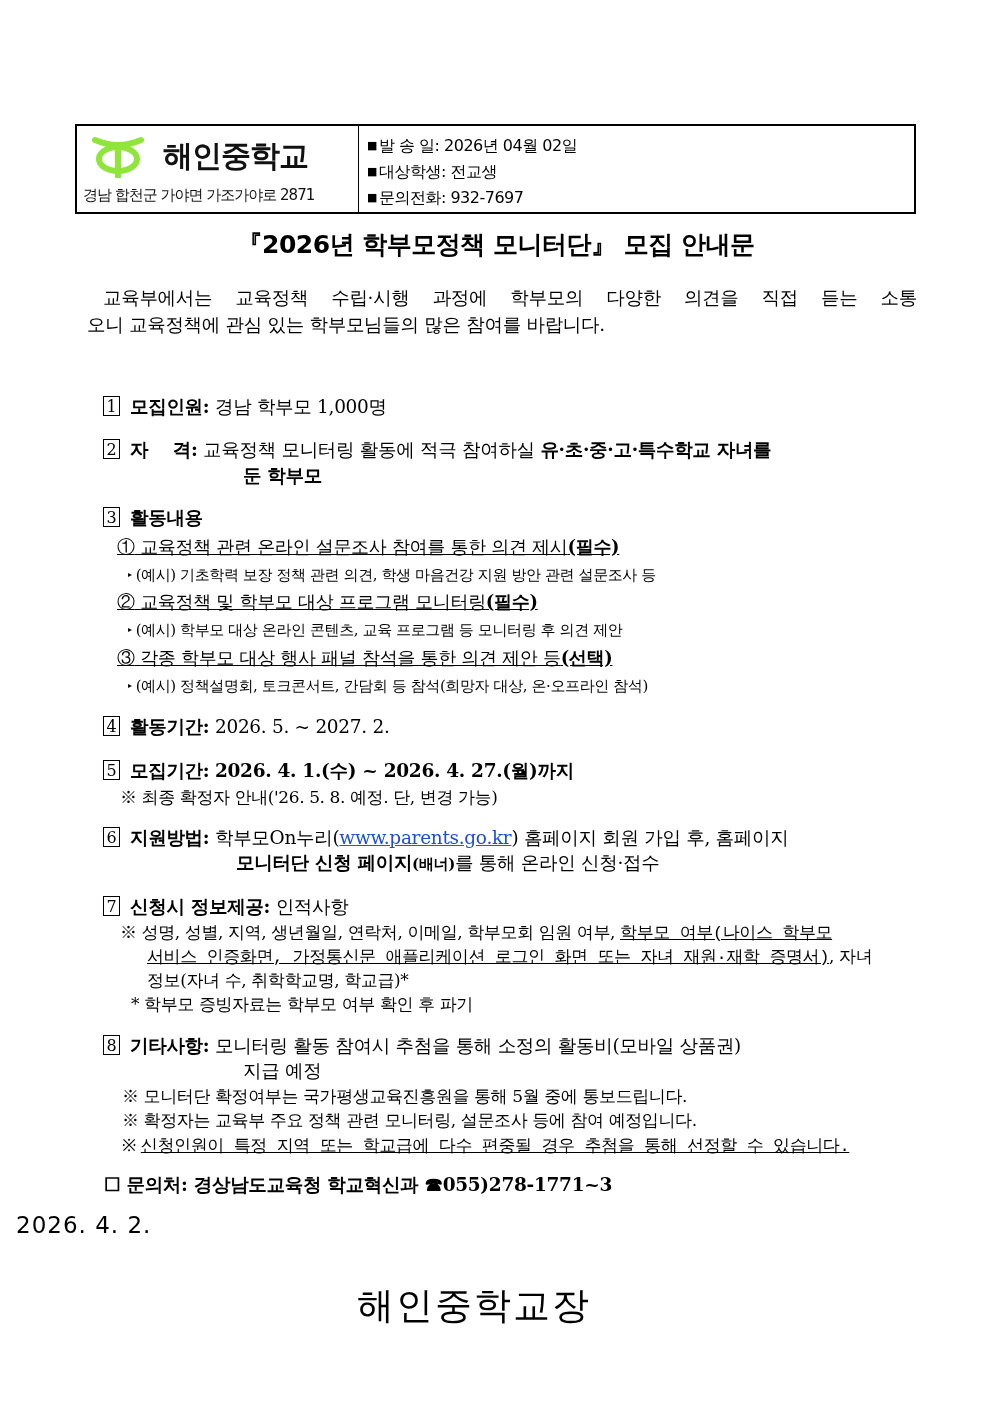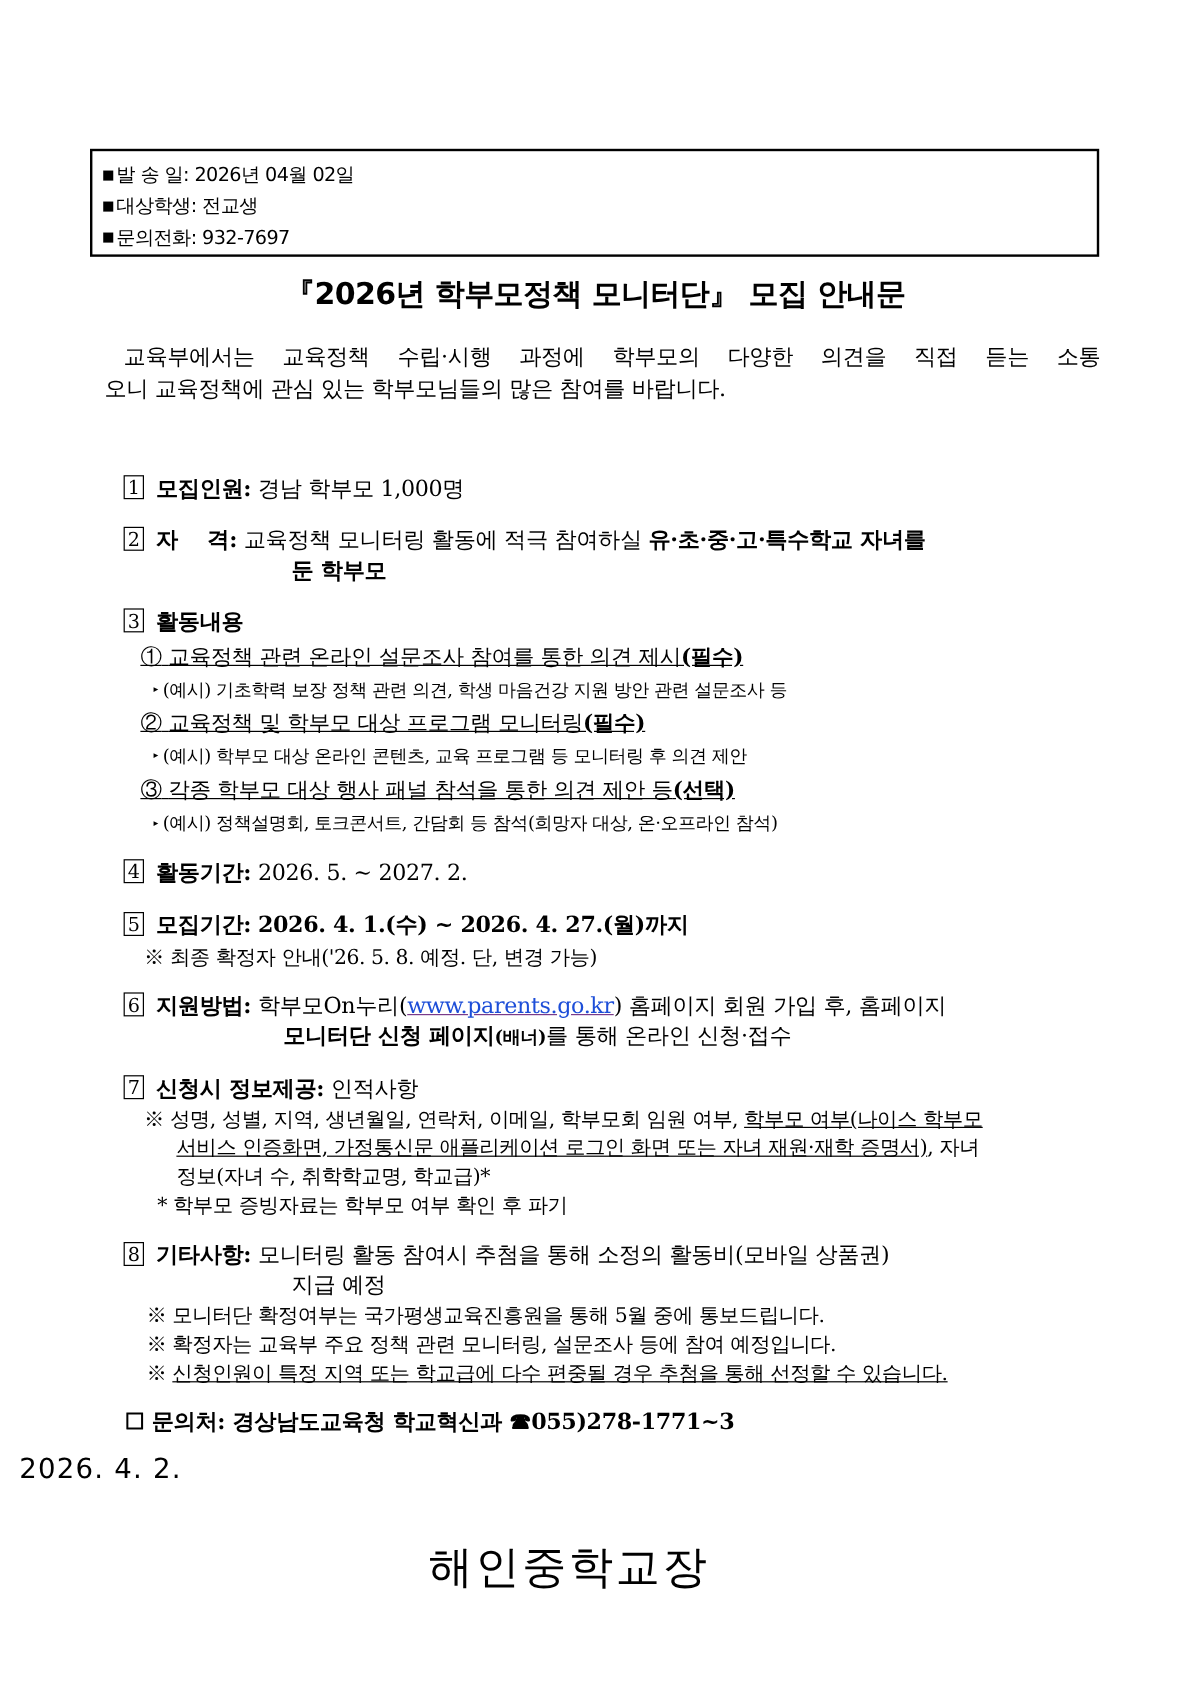--- a/index.html
+++ b/index.html
@@ -55,40 +55,49 @@
     .para .line { display: block; white-space: nowrap; text-align: justify; text-align-last: justify; }
     .para .line.last { text-align-last: left; }
 
     .sec { position: absolute; left: 103px; font-size: 18.5px; white-space: nowrap; letter-spacing: -0.3px; }
     .num-box {
       display: inline-block; width: 17px; height: 20px; border: 1px solid #000;
       text-align: center; line-height: 20px; font-size: 16px; margin-right: 10px; vertical-align: 1px;
       box-sizing: border-box; font-weight: normal;
     }
     .b { font-weight: bold; }
-    .u { text-decoration: underline; }
+    .u { text-decoration: underline; font-family: Liberation Mono, monospace; }
     .sub { position: absolute; font-size: 18px; white-space: nowrap; letter-spacing: -0.3px; text-decoration: underline; }
     .ex { position: absolute; font-size: 15px; white-space: nowrap; letter-spacing: -0.4px; }
     .ex .tri { font-size: 8px; vertical-align: 3px; margin-right: 4px; }
     .note { position: absolute; font-size: 17px; white-space: nowrap; letter-spacing: -0.4px; }
     .link { color: #1d4ed8; text-decoration: underline; text-decoration-color: #7a3b8a; }
 
     .closing-date {
       position: absolute; left: 16px; width: 992px; top: 1212px; text-align: left;
       font-family: "DejaVu Sans", sans-serif; font-size: 23px; letter-spacing: 1px;
     }
     .closing-sign {
       position: absolute; left: 0; width: 948px; top: 1240px; text-align: center;
       font-family: "DejaVu Sans", sans-serif; font-size: 37px; letter-spacing: 2px; margin-top: 41px;
     }
   </style>
 </head>
 <body>
 
 <div class="header-box">
+  <div class="hb-left">
+    <svg class="logo-icon" viewBox="0 0 54 46">
+      <path d="M4 6 Q27 16 50 6" stroke="#8fe53a" stroke-width="6" fill="none" stroke-linecap="round"></path>
+      <ellipse cx="27" cy="25" rx="19" ry="12" stroke="#8fe53a" stroke-width="6" fill="none"></ellipse>
+      <rect x="24" y="8" width="6" height="36" fill="#8fe53a"></rect>
+    </svg>
+    <div class="school-name">해인중학교</div>
+    <div class="school-address">경남 합천군 가야면 가조가야로 2871</div>
+  </div>
   <div class="hb-right">
     <div class="lines">
       <div class="info-line"><span class="sq">■</span><span>발 송 일</span>: <span>2026년 04월 02일</span></div>
       <div class="info-line"><span class="sq">■</span><span>대상학생</span>: <span>전교생</span></div>
       <div class="info-line"><span class="sq">■</span><span>문의전화</span>: <span>932-7697</span></div>
     </div>
   </div>
 </div>
 
 <div class="main-title">『2026년 학부모정책 모니터단』 모집 안내문</div>

